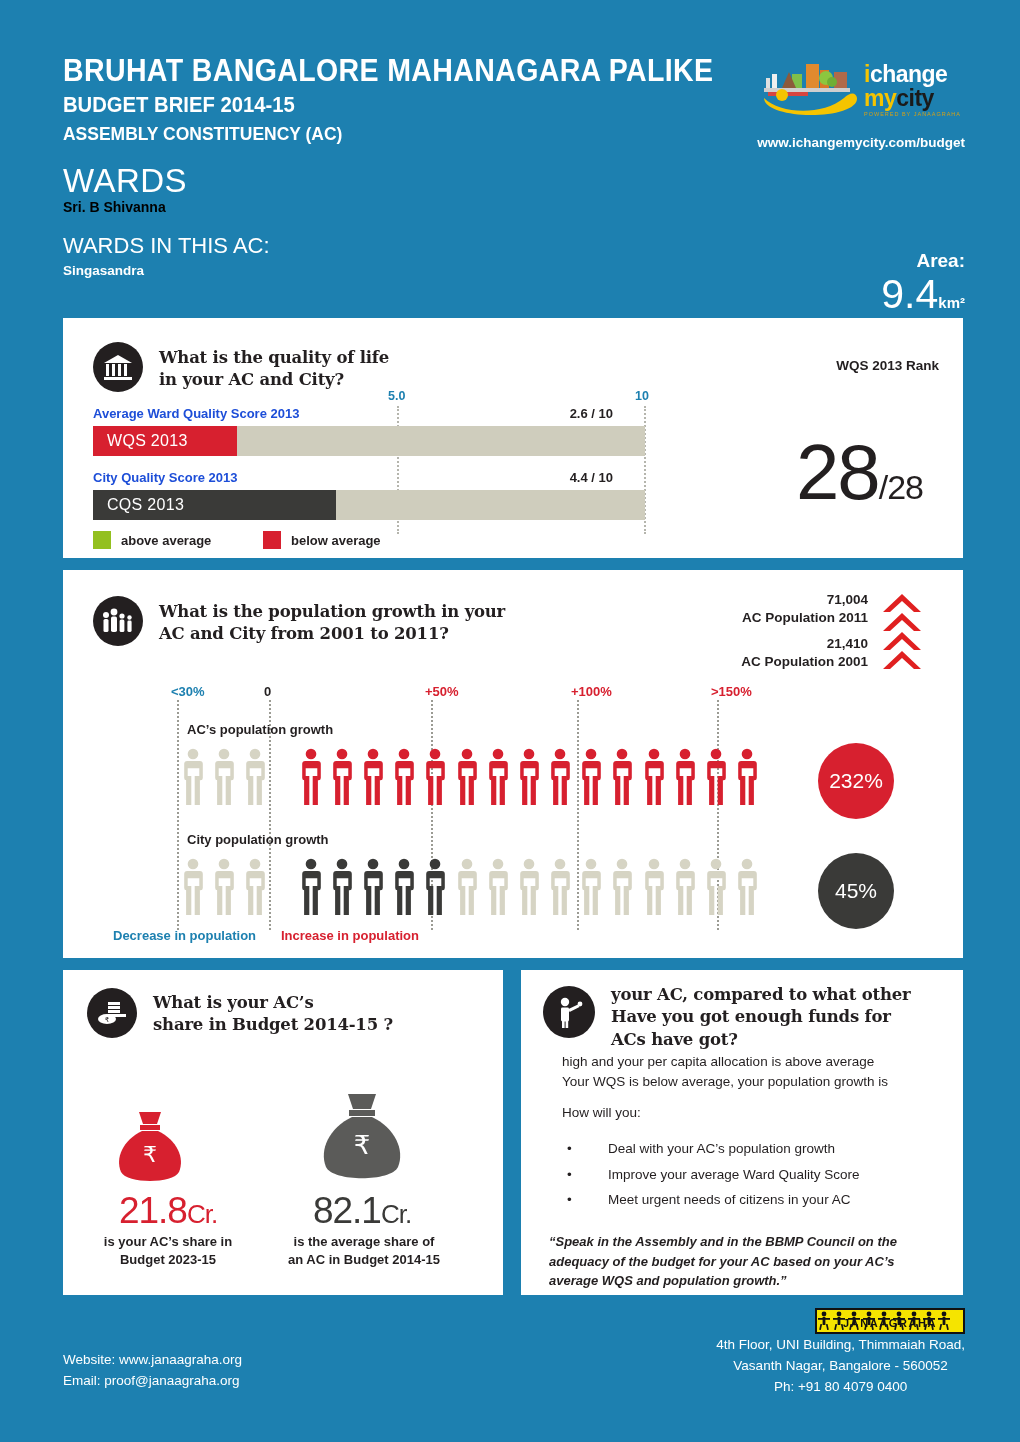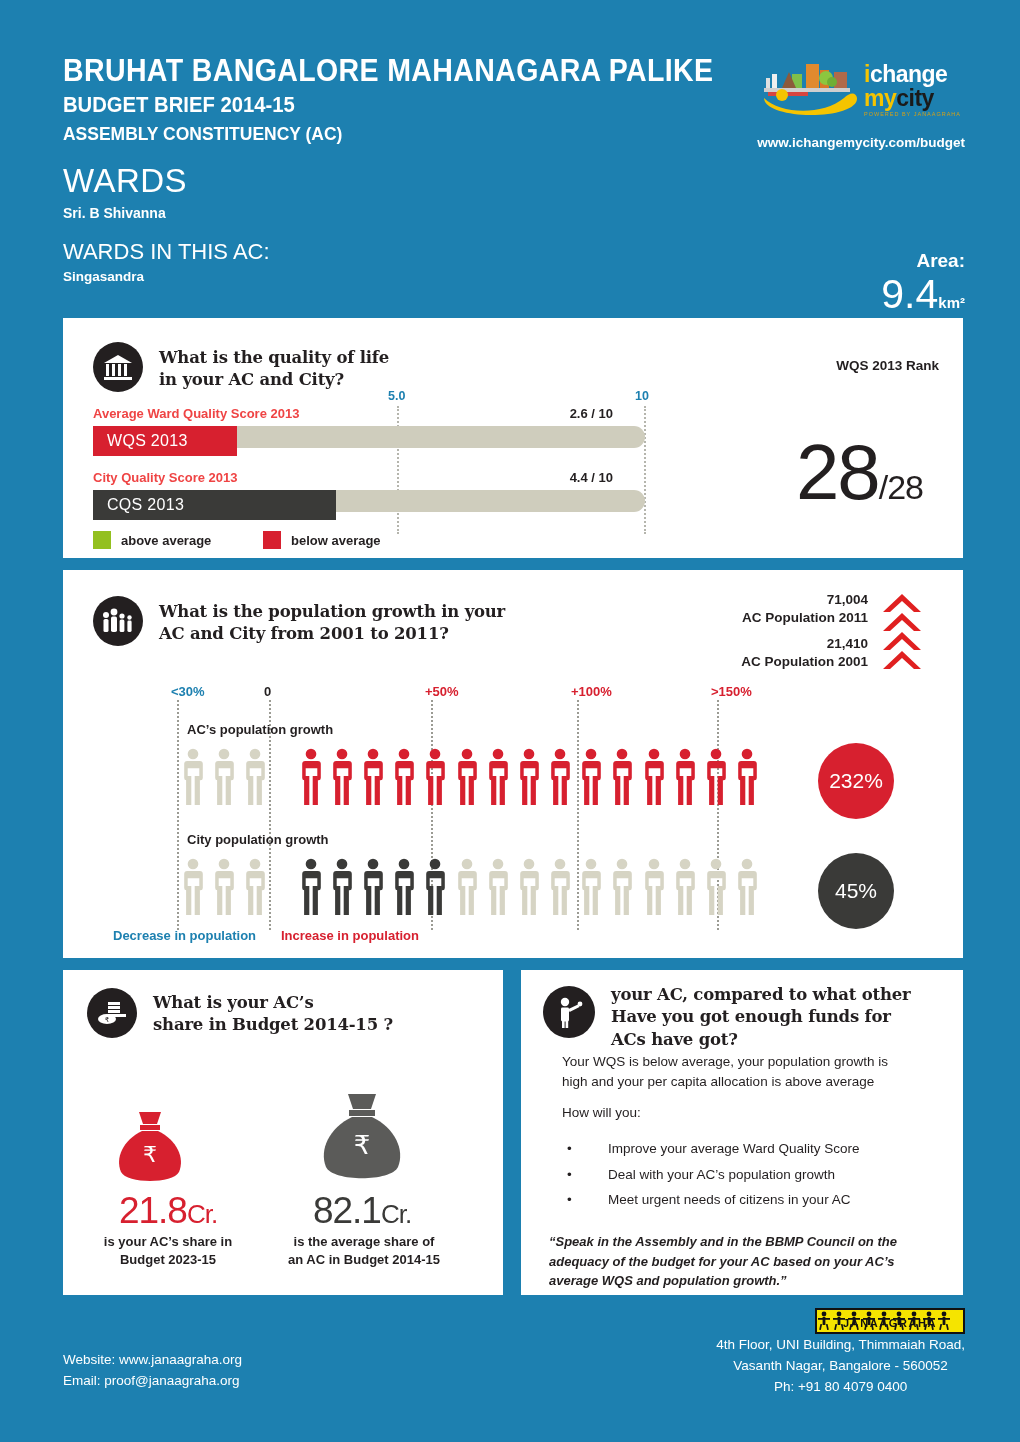--- a/index.html
+++ b/index.html
@@ -22,21 +22,21 @@
     font-family: "Liberation Sans Narrow","Liberation Sans", sans-serif;
     font-weight: bold; font-size: 22px; color:#fff; line-height:1.3; margin-top:3px;
     transform: scaleX(.92); transform-origin:left center;
   }
   .h-sub2 {
     font-family: "Liberation Sans Narrow","Liberation Sans", sans-serif;
     font-weight: bold; font-size: 19px; color:#fff; line-height:1.4; margin-top:2px;
     transform: scaleX(.92); transform-origin:left center;
   }
   .ac-name { font-size: 33px; color:#fff; font-weight:400; margin-top:16px; letter-spacing:.5px; line-height:1; }
-  .ac-mla  { font-size: 14px; color:#ffffff; font-weight:bold; margin-top:8px; }
+  .ac-mla  { font-size: 14px; color:#000000; font-weight:bold; margin-top:2px; }
   .wards-label { font-size: 22px; color:#fff; font-weight:400; margin-top:20px; line-height:1; }
   .wards-list  { font-size: 13.5px; color:#fff; font-weight:bold; margin-top:6px; }
 
   
   .logo-wrap { position:absolute; right:55px; top:58px; width:205px; height:60px; }
   .logo-art { position:absolute; left:0; top:0; width:100px; height:58px; }
   .logo-text { position:absolute; left:104px; top:5px; line-height:1; }
   .logo-l1 { font-size:23px; font-weight:bold; letter-spacing:-.5px; }
   .logo-l1 .i { color:#f5c400; }
   .logo-l1 .change { color:#ffffff; }
@@ -63,23 +63,23 @@
     display:flex; align-items:center; justify-content:center; color:#fff;
   }
   .q-title {
     position:absolute; font-family:"DejaVu Serif", serif; font-weight:bold;
     color:#231f20; font-size:16.5px; line-height:1.35; letter-spacing:-.2px;
   }
 
   
   .bar-scale-lbl { position:absolute; font-size:12.5px; font-weight:bold; color:#1d80b0; }
   .dotline { position:absolute; width:1px; border-left:2px dotted #b5b5ad; }
-  .bar-row-lbl { position:absolute; font-size:13px; font-weight:bold; color:#ef4444; }
+  .bar-row-lbl { position:absolute; font-size:13px; font-weight:bold; color:#1d4ed8; }
   .bar-row-val { position:absolute; font-size:13px; font-weight:bold; color:#231f20; }
-  .bar-track { position:absolute; height:22px; background:#cfcdbd;border-radius:11px; }
+  .bar-track { position:absolute; height:30px; background:#cfcdbd; }
   .bar-fill  { position:absolute; height:30px; top:0; left:0; display:flex; align-items:center; }
   .bar-fill span {
     color:#fff; font-family:"Liberation Sans Narrow","Liberation Sans",sans-serif;
     font-size:16px; padding-left:14px; letter-spacing:.3px;
   }
   .lg-sw { position:absolute; width:18px; height:18px; }
   .lg-tx { position:absolute; font-size:13px; font-weight:bold; color:#231f20; }
 
   .rank-lbl { position:absolute; font-size:13.5px; font-weight:bold; color:#231f20; }
   .rank-val { position:absolute; font-size:78px; color:#231f20; font-weight:400; line-height:1; letter-spacing:-2px; }
@@ -546,28 +546,28 @@
         <circle cx="26" cy="8" r="2.4" fill="#fff"></circle>
       </svg>
     </div>
     <div class="q-title" style="left:90px; top:14px;">
       <div>your AC, compared to what other</div>
       <div>Have you got enough funds for</div>
       <div>ACs have got?</div>
     </div>
 
     <div class="f-para" style="left:41px; top:82px; width:380px;">
+      <div>high and your per capita allocation is above average</div>
       <div>Your WQS is below average, your population growth is</div>
-      <div>high and your per capita allocation is above average</div>
     </div>
     <div class="f-para" style="left:41px; top:133px;">How will you:</div>
 
     <ul class="f-bullets" style="left:41px; top:166px; width:380px;">
+      <li>Deal with your AC’s population growth</li>
       <li>Improve your average Ward Quality Score</li>
-      <li>Deal with your AC’s population growth</li>
       <li>Meet urgent needs of citizens in your AC</li>
     </ul>
 
     <div class="f-quote" style="left:28px; top:262px; width:396px;">
       <div>“Speak in the Assembly and in the BBMP Council on the</div>
       <div>adequacy of the budget for your AC based on your AC’s</div>
       <div>average WQS and population growth.”</div>
     </div>
   </div>
 

